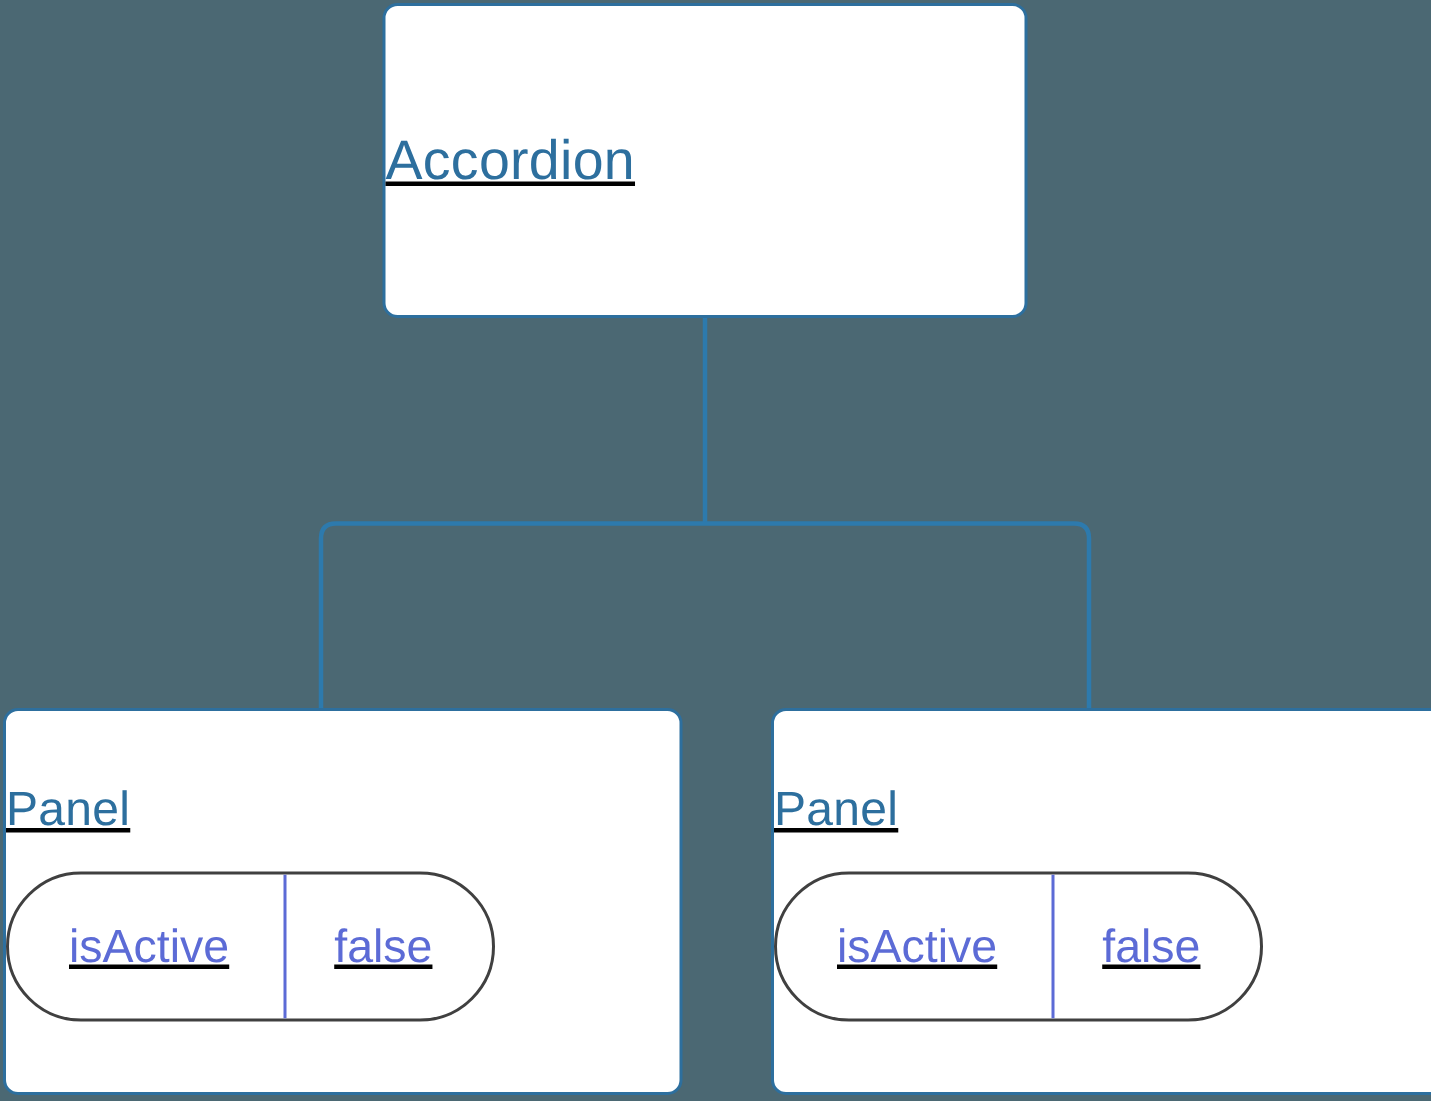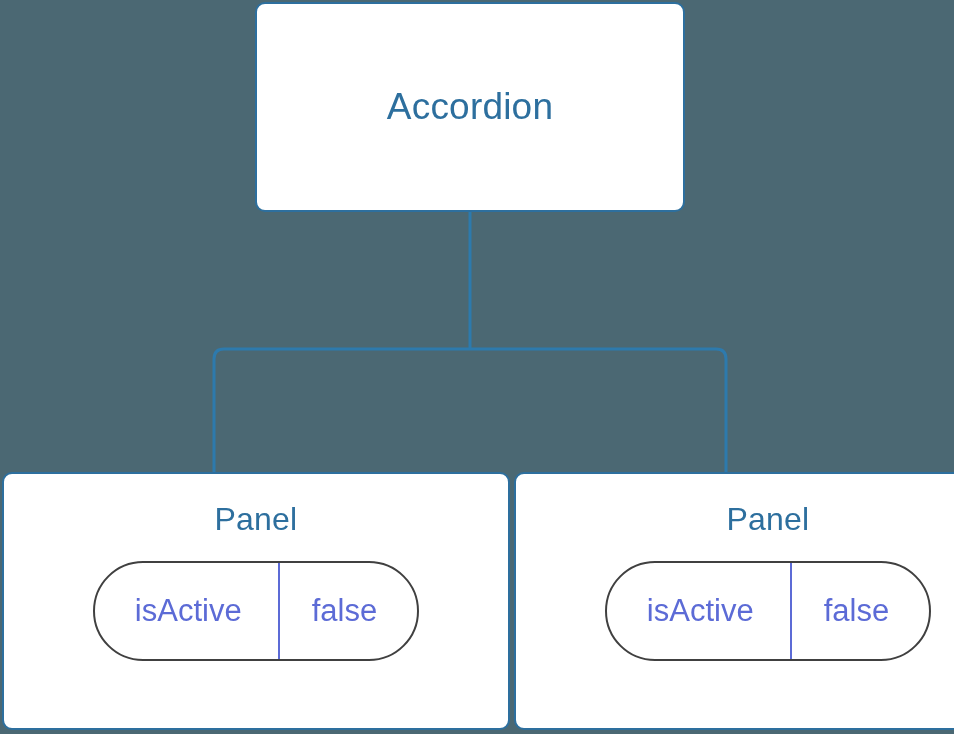--- a/index.html
+++ b/index.html
@@ -33,36 +33,37 @@
 
   
   .node {
     position: absolute;
     background: #ffffff;
     border: 2px solid #2d6f9e;
     border-radius: 10px;
     box-sizing: border-box;
     display: flex;
     flex-direction: column;
-    align-items: center;
+    align-items: flex-start;
     justify-content: flex-start;
+    text-decoration: underline;
   }
 
   .node-root {
     left: 255px;
     top: 2px;
     width: 430px;
     height: 210px;
     justify-content: center;
   }
 
   .node-child {
-    width: 508px;
+    width: 453px;
     height: 258px;
-    padding-top: 28px;
+    padding-top: 48px;
   }
 
   .node-child-left {
     left: 2px;
     top: 472px;
   }
 
   .node-child-right {
     left: 514px;
     top: 472px;

